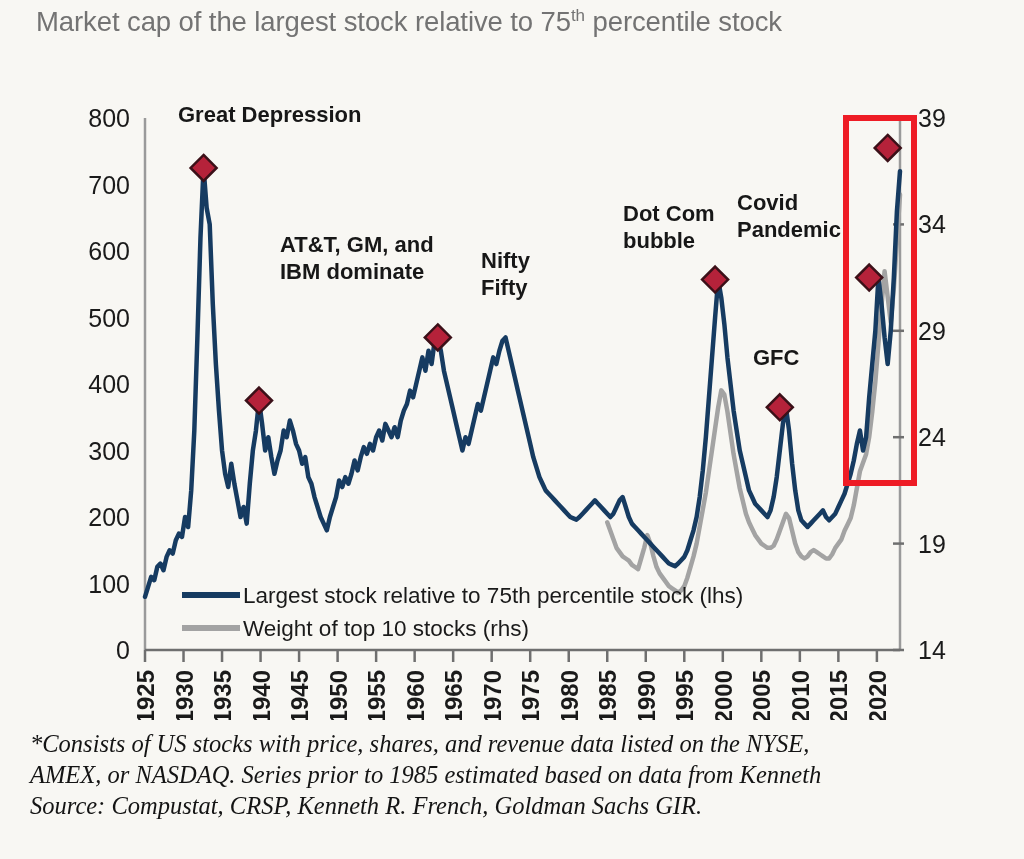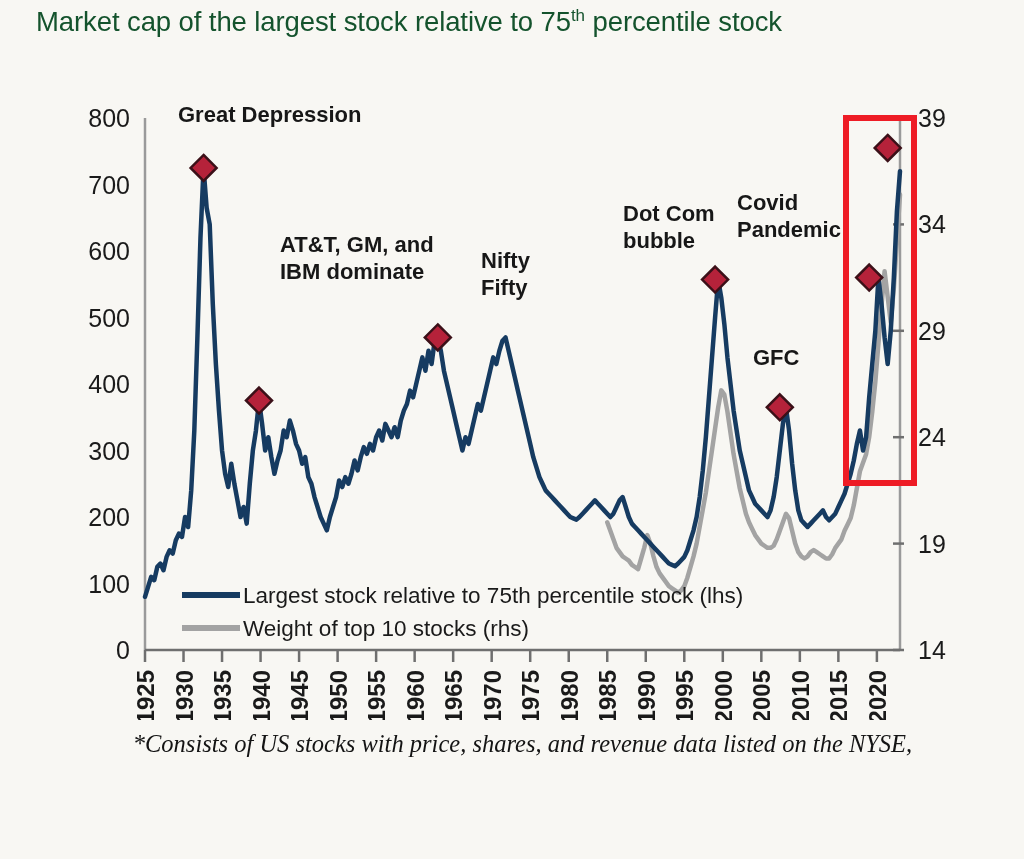--- a/index.html
+++ b/index.html
@@ -17,21 +17,21 @@
     color: #1a1a1a;
   }
   #chart-title {
     position: absolute;
     left: 36px;
     top: 4px;
     width: 975px;
     font-size: 27.5px;
     line-height: 36px;
     letter-spacing: -0.1px;
-    color: #14532d;
+    color: #737373;
   }
   #chart-title sup {
     font-size: 17px;
     vertical-align: super;
     line-height: 0;
   }
   #plot-wrap {
     position: absolute;
     left: 0;
     top: 100px;
@@ -69,21 +69,21 @@
     position: absolute;
     left: 30px;
     top: 728px;
     width: 985px;
     font-family: "Liberation Serif", serif;
     font-style: italic;
     font-size: 24.5px;
     line-height: 31px;
     color: #141414;
   }
-  #footnote div { white-space: nowrap; text-align: center; }
+  #footnote div { white-space: nowrap; }
 </style>
 </head>
 <body>
 
 <div id="page">
 
   <div id="chart-title">
     <span>Market cap of the largest stock relative to 75</span><sup>th</sup><span> percentile stock</span><br>
   </div>
 
@@ -202,15 +202,17 @@
         <line x1="182" y1="495" x2="240" y2="495" stroke="#163b61" stroke-width="6"></line>
         <text class="legend-label" x="243" y="503">Largest stock relative to 75th percentile stock (lhs)</text>
         <line x1="182" y1="528" x2="240" y2="528" stroke="#a3a3a3" stroke-width="6"></line>
         <text class="legend-label" x="243" y="536">Weight of top 10 stocks (rhs)</text>
       </g>
     </svg>
   </div>
 
   <div id="footnote">
     <div>*Consists of US stocks with price, shares, and revenue data listed on the NYSE,</div>
+    <div>AMEX, or NASDAQ. Series prior to 1985 estimated based on data from Kenneth</div>
+    <div>Source: Compustat, CRSP, Kenneth R. French, Goldman Sachs GIR.</div>
   </div>
 
 </div>
 
 </body></html>

